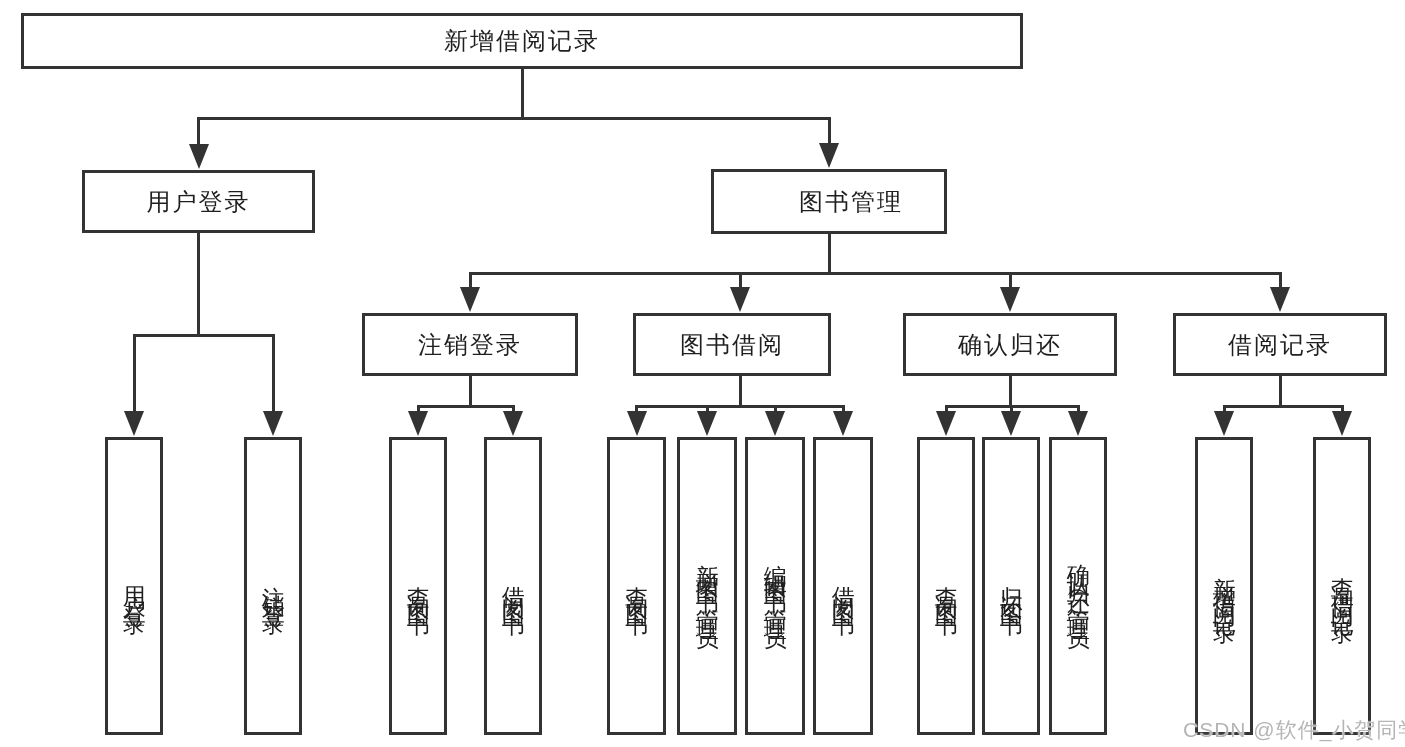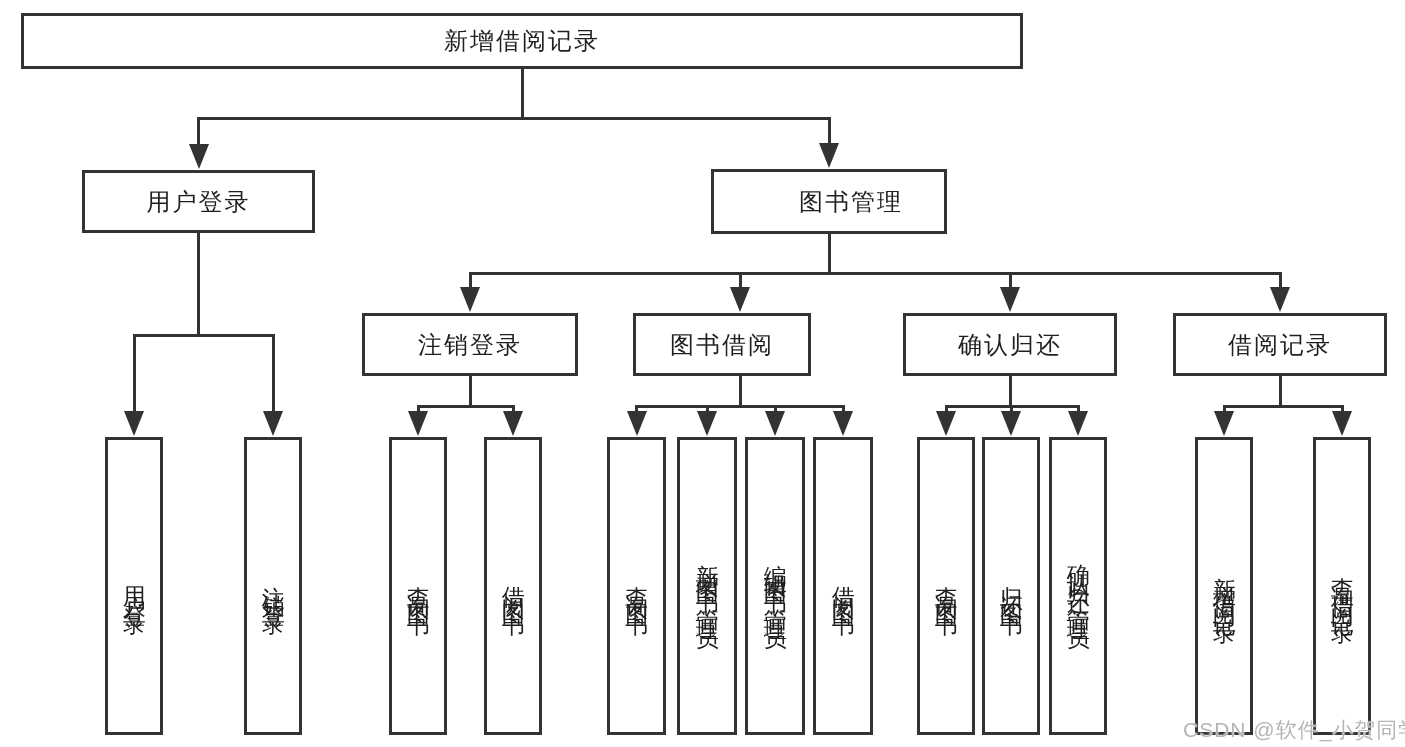--- a/index.html
+++ b/index.html
@@ -96,21 +96,21 @@
     </div>
     <div class="node horiz" style="left: 82px; top: 170px; width: 233px; height: 63px;">
       <span class="lbl">用户登录</span>
     </div>
     <div class="node horiz" style="left: 711px; top: 169px; width: 236px; height: 65px; padding-left: 44px;">
       <span class="lbl">图书管理</span>
     </div>
     <div class="node horiz" style="left: 362px; top: 313px; width: 216px; height: 63px;">
       <span class="lbl">注销登录</span>
     </div>
-    <div class="node horiz" style="left: 633px; top: 313px; width: 178px; height: 63px;">
+    <div class="node horiz" style="left: 633px; top: 313px; width: 198px; height: 63px;">
       <span class="lbl">图书借阅</span>
     </div>
     <div class="node horiz" style="left: 903px; top: 313px; width: 214px; height: 63px;">
       <span class="lbl">确认归还</span>
     </div>
     <div class="node horiz" style="left: 1173px; top: 313px; width: 214px; height: 63px;">
       <span class="lbl">借阅记录</span>
     </div>
     <div class="node vert" style="left: 105px; top: 437px; width: 58px; height: 298px;">
       <span class="lbl">用户登录</span>

